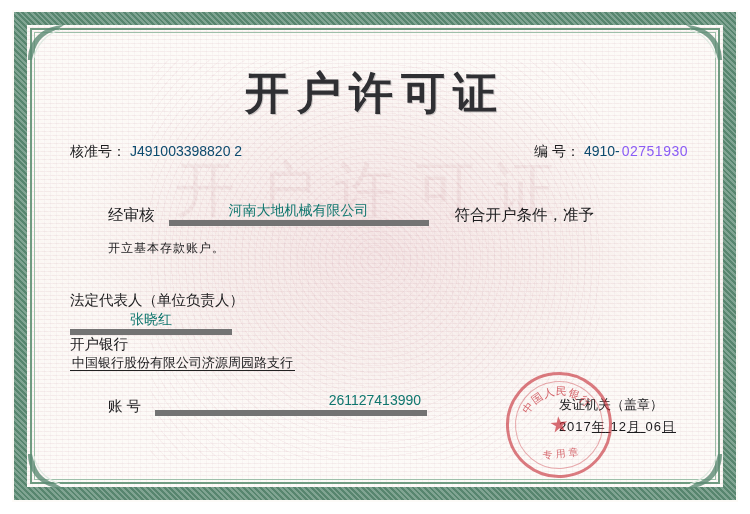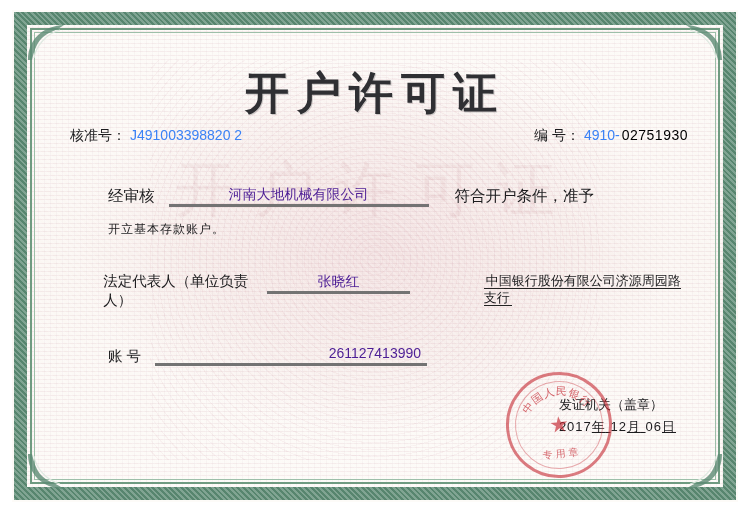--- a/index.html
+++ b/index.html
@@ -139,36 +139,36 @@
     margin-top: 26px;
     font-family: "DejaVu Serif", "Liberation Serif", serif;
     font-size: 44px;
     font-weight: 700;
     letter-spacing: 8px;
     color: #2f2f33;
     text-shadow: 1px 1px 0 rgba(120,120,120,0.35);
   }
 
   .row-numbers {
-    margin-top: 4px;
+    margin-top: 20px;
     display: flex;
     justify-content: space-between;
     align-items: baseline;
     padding: 0 22px 0 30px;
     font-size: 14px;
     color: #1c1c1e;
   }
   .num-left, .num-right {
     display: flex;
     align-items: baseline;
     white-space: nowrap;
   }
   .label { color: #1c1c1e; }
-  .val { margin-left: 4px; color: #3b82f6; }
-  .val-red { color: #000000; margin-left: 2px; letter-spacing: 0.5px; }
+  .val { margin-left: 4px; color: #0c4a6e; }
+  .val-red { color: #8b5cf6; margin-left: 2px; letter-spacing: 0.5px; }
 
   .body-block {
     margin-top: 22px;
     padding: 0 24px 0 30px;
     color: #1c1c1e;
     font-size: 15.5px;
   }
 
   .line {
     display: flex;
@@ -176,64 +176,64 @@
     white-space: nowrap;
     margin-bottom: 4px;
     margin-top: 40px;
   }
 
   .indent { display: inline-block; width: 38px; }
 
   .fill {
     position: relative;
     display: inline-block;
-    border-bottom: 3px solid #737373;
+    border-bottom: 6px solid #737373;
     text-align: center;
     font-size: 14px;
     padding: 0 6px 1px 6px;
     line-height: 18px;
-    color: #4c1d95;
+    color: #0f766e;
   }
   .fill.w-approve { width: 248px; }
   .fill.w-legal   { width: 150px; }
   .fill.w-acct    { width: 260px; text-align: right; }
 
   .gap-sm { display: inline-block; width: 14px; }
   .gap-md { display: inline-block; width: 26px; }
 
   .line2 {
     margin-top: 14px;
     font-size: 12px;
     letter-spacing: 1px;
   }
 
   .row-legal {
     margin-top: 34px;
     display: flex;
     align-items: flex-start;
     font-size: 14.5px;
+    flex-direction: column;
   }
   .bank-wrap {
     display: inline-block;
     width: 232px;
     position: relative;
-    margin-left: 39px;
   }
   .bank-text {
     font-size: 13px;
     line-height: 16px;
     text-align: left;
     padding: 0 2px;
     color: #1c1c1e;
     border-bottom: 1px solid #222;
     min-height: 34px;
   }
 
   .row-acct {
-    margin-top: 34px;
+    margin-top: 20px;
     display: flex;
     align-items: flex-end;
     font-size: 14.5px;
   }
 
   
   .issuer {
     position: absolute;
     right: 34px;
     bottom: 36px;
@@ -379,20 +379,21 @@
         <span class="indent"></span>
         <span>开立基本存款账户。</span>
       </div>
 
       <div class="row-legal">
         <span class="indent"></span>
         <span>法定代表人（单位负责人）</span>
         <span class="gap-sm"></span>
         <span class="fill w-legal">张晓红</span>
         <span class="gap-md"></span>
+        <span>开户银行</span>
         <span class="gap-sm"></span>
         <span class="bank-wrap">
           <span class="bank-text">中国银行股份有限公司济源周园路支行</span>
         </span>
       </div>
 
       <div class="row-acct">
         <span class="indent"></span>
         <span>账  号</span>
         <span class="gap-sm"></span>

